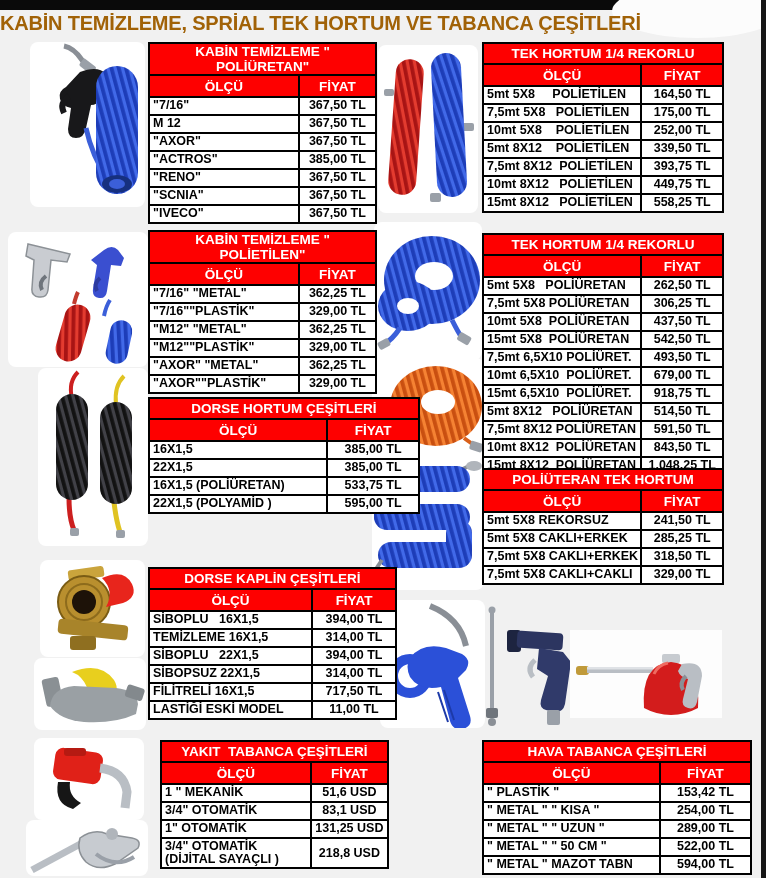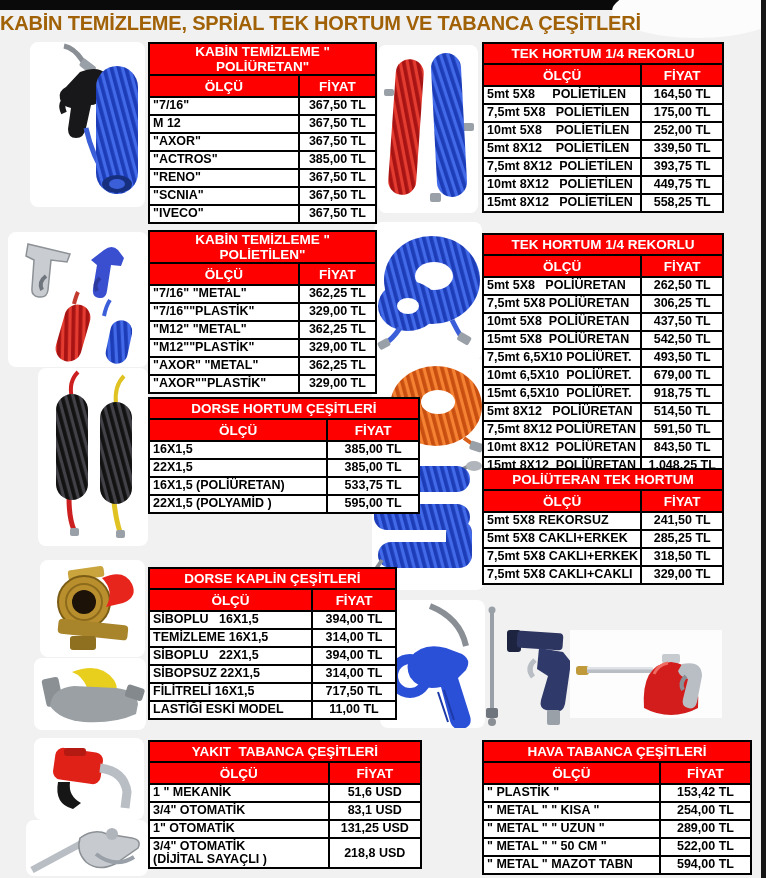--- a/index.html
+++ b/index.html
@@ -526,21 +526,21 @@
         <td class="c-olcu">FİLİTRELİ 16X1,5</td>
         <td class="c-fiyat">717,50 TL</td>
       </tr>
       <tr>
         <td class="c-olcu">LASTİĞİ ESKİ MODEL</td>
         <td class="c-fiyat">11,00 TL</td>
       </tr>
     </tbody>
 </table>
 
-<table class="price-table" style="left:148px;top:740px;width:274px">
+<table class="price-table" style="left:160px;top:740px;width:229px">
   <colgroup>
       <col style="width:66%">
       <col>
     </colgroup>
   <thead>
     <tr>
         <th class="t-title" colspan="2">YAKIT  TABANCA ÇEŞİTLERİ</th>
       </tr>
     <tr>
       <th class="t-col">ÖLÇÜ</th>

